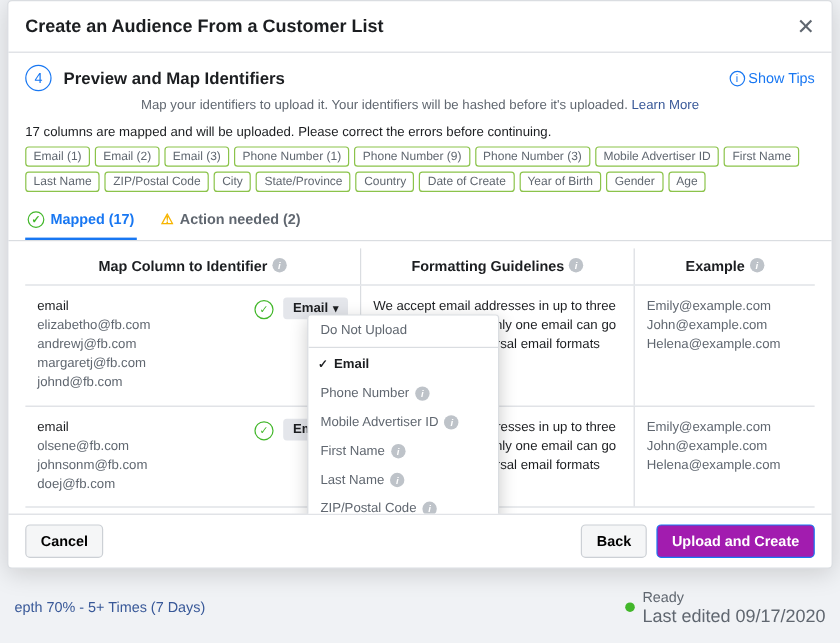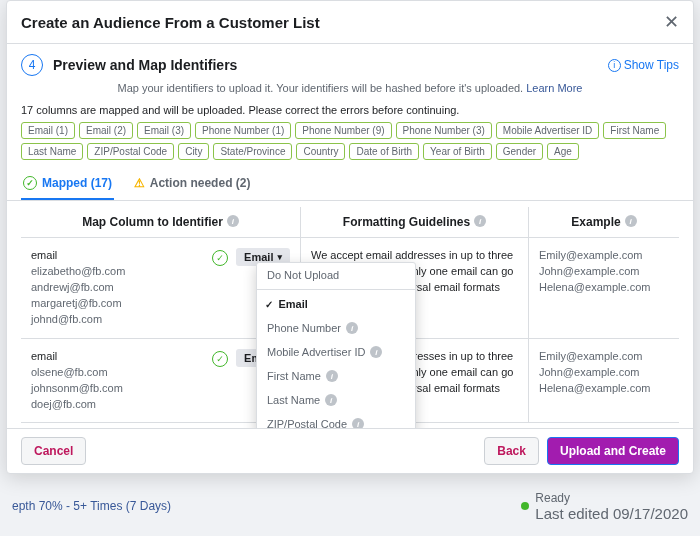--- a/index.html
+++ b/index.html
@@ -39,21 +39,21 @@
 .row{display:flex;border-bottom:1px solid #dadde1;min-height:78px}
 .row .col1{display:flex;align-items:flex-start;padding:10px;gap:8px;border-right:1px solid #dadde1}
 .samples{flex:1;font-size:11px;color:#606770;line-height:1.45}
 .samples .h{color:#1c1e21}
 .ok{width:16px;height:16px;border:1.5px solid #42b72a;border-radius:50%;color:#42b72a;display:flex;align-items:center;justify-content:center;font-size:9px;flex-shrink:0;margin-top:2px}
 .sel{background:#e4e6eb;border-radius:3px;padding:3px 8px;font-size:11px;font-weight:600;display:flex;align-items:center;gap:4px;cursor:pointer;flex-shrink:0}
 .sel::after{content:"▾";font-size:9px}
 .row .col2{padding:10px;font-size:11px;color:#1c1e21;line-height:1.45;border-right:1px solid #dadde1}
 .row .col3{padding:10px;font-size:11px;color:#606770;line-height:1.45}
 .ftr{border-top:1px solid #dadde1;padding:8px 14px;display:flex;align-items:center;gap:8px}
-.btn{padding:6px 12px;border-radius:4px;font-size:12px;font-weight:600;cursor:pointer;border:1px solid #ccd0d5;background:#f5f6f7;color:#be185d}
+.btn{padding:6px 12px;border-radius:4px;font-size:12px;font-weight:600;cursor:pointer;border:1px solid #ccd0d5;background:#f5f6f7;color:#000000}
 .btn.primary{background:#a21caf;border-color:#1877f2;color:#fff}
 .spacer{flex:1}
 .dd{position:absolute;top:24px;left:235px;width:160px;background:#fff;border:1px solid #dadde1;border-radius:3px;box-shadow:0 4px 14px rgba(0,0,0,.2);z-index:10;font-size:11px;max-height:310px;overflow-y:auto}
 .dd-item{padding:6px 10px;display:flex;align-items:center;gap:5px;cursor:pointer;color:#606770}
 .dd-item.sel-it{color:#1c1e21;font-weight:600}
 .dd-item.sel-it::before{content:"✓";font-size:10px;margin-left:-2px}
 .dd-sep{border-top:1px solid #dadde1;margin:2px 0}
 </style>
 </head>
 <body>
@@ -97,21 +97,21 @@
       <span class="chip">Phone Number (1)</span>
       <span class="chip">Phone Number (9)</span>
       <span class="chip">Phone Number (3)</span>
       <span class="chip">Mobile Advertiser ID</span>
       <span class="chip">First Name</span>
       <span class="chip">Last Name</span>
       <span class="chip">ZIP/Postal Code</span>
       <span class="chip">City</span>
       <span class="chip">State/Province</span>
       <span class="chip">Country</span>
-      <span class="chip">Date of Birth</span>
+      <span class="chip">Date of Create</span>
       <span class="chip">Year of Birth</span>
       <span class="chip">Gender</span>
       <span class="chip">Age</span>
     </div>
 
   <div class="tabs">
     <div class="tab active">
       <span class="tab-i">✓</span>
       <span>Mapped (17)</span>
     </div>

